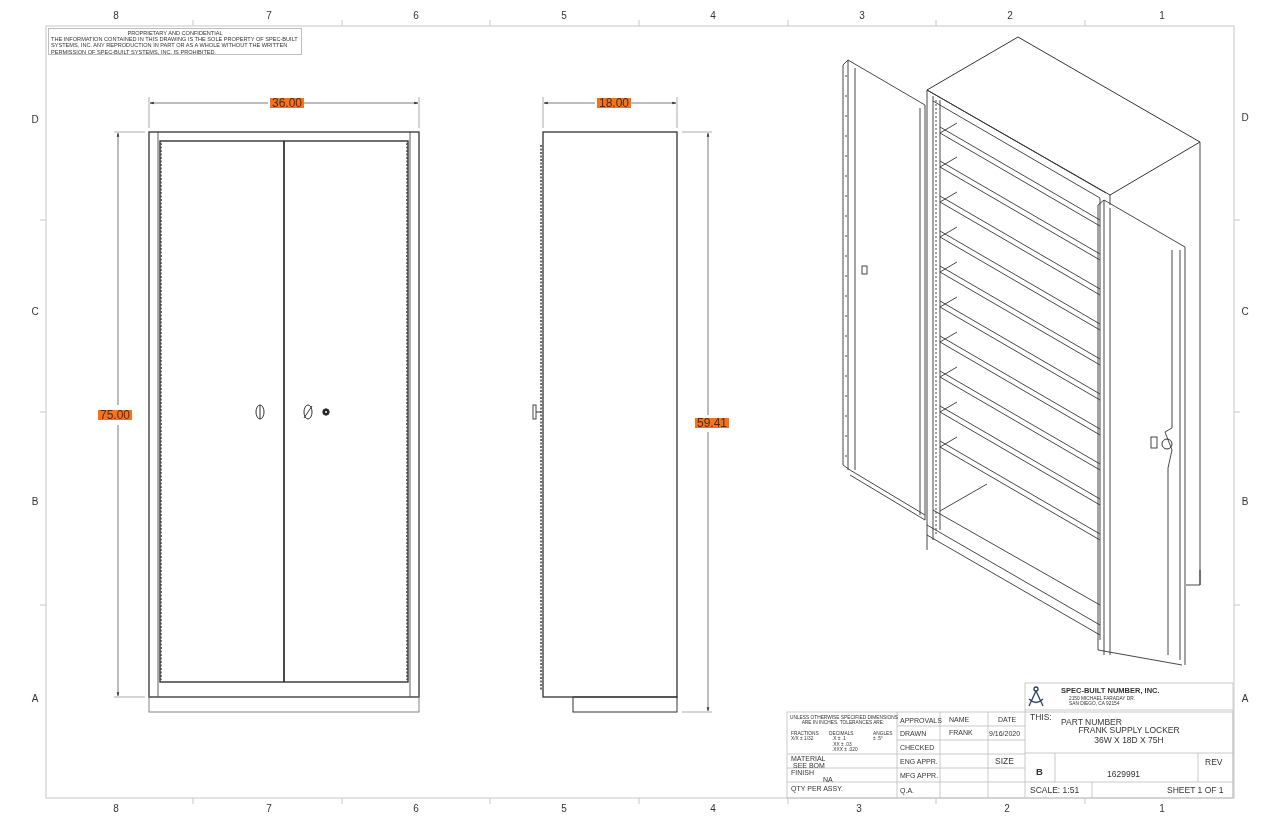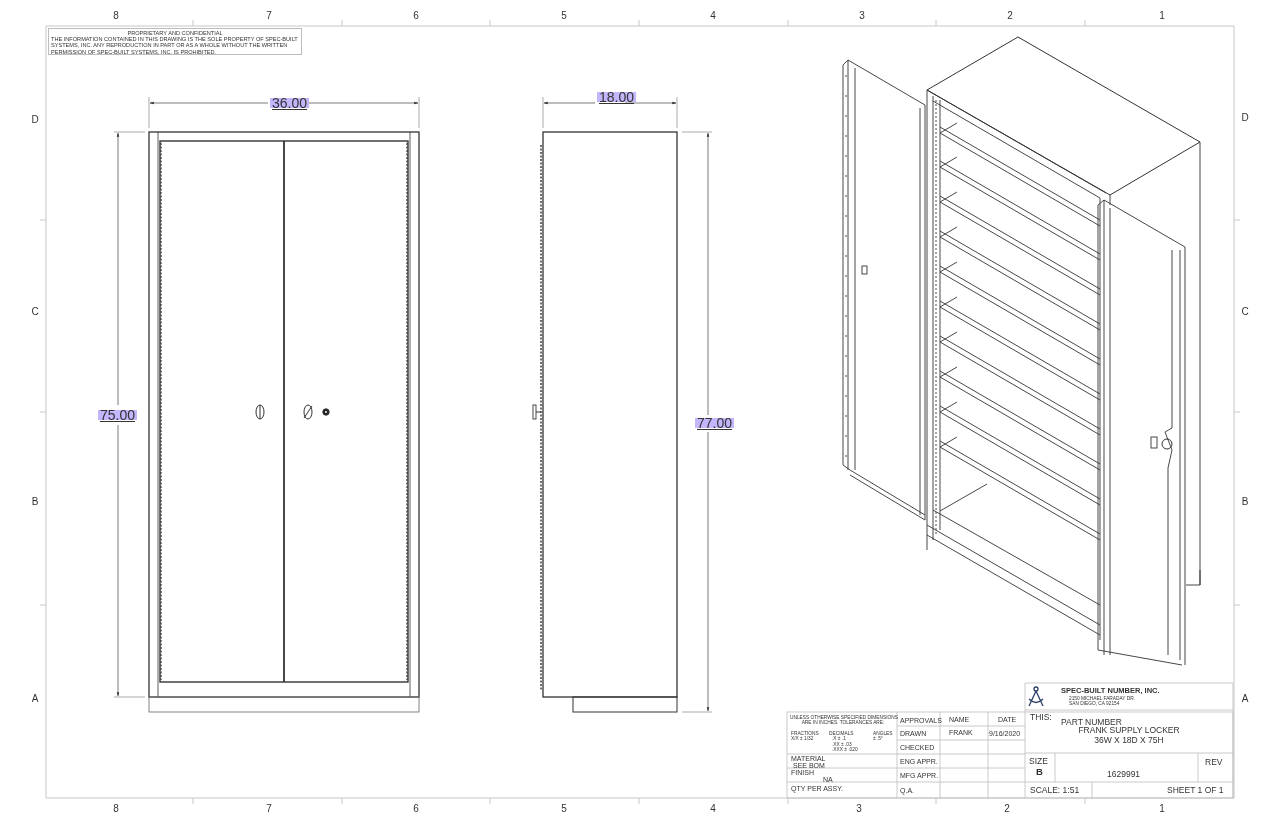--- a/index.html
+++ b/index.html
@@ -3,21 +3,21 @@
 <meta charset="utf-8">
 <style>
   html, body { margin:0; padding:0; background:#ffffff; }
   body { width:1280px; height:828px; position:relative; overflow:hidden;
          font-family:"Liberation Sans", "DejaVu Sans", sans-serif; color:#2b2b2b; }
   .zone-label { position:absolute; font-size:10px; color:#333; text-align:center; width:20px; }
   svg { position:absolute; left:0; top:0; }
   .notice { position:absolute; left:48px; top:28px; width:254px; height:27px;
             border:1px solid #bdbdbd; font-size:5.6px; line-height:6.2px; color:#333; padding:1px 2px; box-sizing:border-box; }
   .notice .h { text-align:center; }
-  .dim-text { position:absolute; font-size:14px; color:#333; background:#c4b5fd; padding:0 2px; line-height:10px;text-decoration:underline; }
+  .dim-text { position:absolute; font-size:12px; color:#333; background:#f97316; padding:0 2px; line-height:10px; }
   .tb { position:absolute; font-size:7px; color:#333; line-height:8px; white-space:nowrap; }
   .tb-small { font-size:4.8px; line-height:5.4px; }
   .tb-med { font-size:8.5px; line-height:10px; }
   .tb-big { font-size:9.5px; line-height:11px; }
 </style>
 </head>
 <body>
 
 <svg width="1280" height="828" viewBox="0 0 1280 828">
   <defs>
@@ -252,22 +252,22 @@
 
 <div class="notice">
   <div class="h">PROPRIETARY AND CONFIDENTIAL</div>
   <div>THE INFORMATION CONTAINED IN THIS DRAWING IS THE SOLE PROPERTY OF SPEC-BUILT</div>
   <div>SYSTEMS, INC.  ANY REPRODUCTION IN PART OR AS A WHOLE WITHOUT THE WRITTEN</div>
   <div>PERMISSION OF SPEC-BUILT SYSTEMS, INC. IS PROHIBITED.</div>
 </div>
 
 <div class="dim-text" style="left:270px; top:98px;">36.00</div>
 <div class="dim-text" style="left:98px; top:410px;">75.00</div>
-<div class="dim-text" style="left:597px; top:92px;">18.00</div>
-<div class="dim-text" style="left:695px; top:418px;">77.00</div>
+<div class="dim-text" style="left:597px; top:98px;">18.00</div>
+<div class="dim-text" style="left:695px; top:418px;">59.41</div>
 
 <div class="tb tb-small" style="left:790px; top:715px; width:106px; text-align:center;">
   <div>UNLESS OTHERWISE SPECIFIED DIMENSIONS</div>
   <div>ARE IN INCHES.  TOLERANCES ARE:</div>
 </div>
 <div class="tb tb-small" style="left:791px; top:731px;">
   <div>FRACTIONS</div>
   <div>X/X ± 1/32</div>
 </div>
 <div class="tb tb-small" style="left:829px; top:731px;">
@@ -307,20 +307,20 @@
 <div class="tb" style="left:1061px; top:687px; font-weight:bold; font-size:7.5px;">SPEC-BUILT NUMBER, INC.</div>
 <div class="tb tb-small" style="left:1069px; top:696px;">
   <div>2150 MICHAEL FARADAY DR.</div>
   <div>SAN DIEGO, CA 92154</div>
 </div>
 <div class="tb tb-med" style="left:1030px; top:712px;">THIS:</div>
 <div class="tb tb-med" style="left:1025px; top:725px; width:208px; text-align:center;">
   <div>FRANK SUPPLY LOCKER</div>
   <div>36W X 18D X 75H</div>
 </div>
-<div class="tb tb-med" style="left:1029px; top:756px;">SIZE</div>
+<div class="tb tb-med" style="left:995px; top:756px;">SIZE</div>
 <div class="tb tb-big" style="left:1036px; top:766px; font-weight:bold;">B</div>
 <div class="tb tb-med" style="left:1061px; top:717px;">PART NUMBER</div>
 <div class="tb tb-med" style="left:1107px; top:769px;">1629991</div>
 <div class="tb tb-med" style="left:1205px; top:757px;">REV</div>
 <div class="tb tb-med" style="left:1210px; top:769px;"></div>
 <div class="tb tb-med" style="left:1030px; top:785px;">SCALE: 1:51</div>
 <div class="tb tb-med" style="left:1167px; top:785px;">SHEET 1 OF 1</div>
 
 </body></html>

